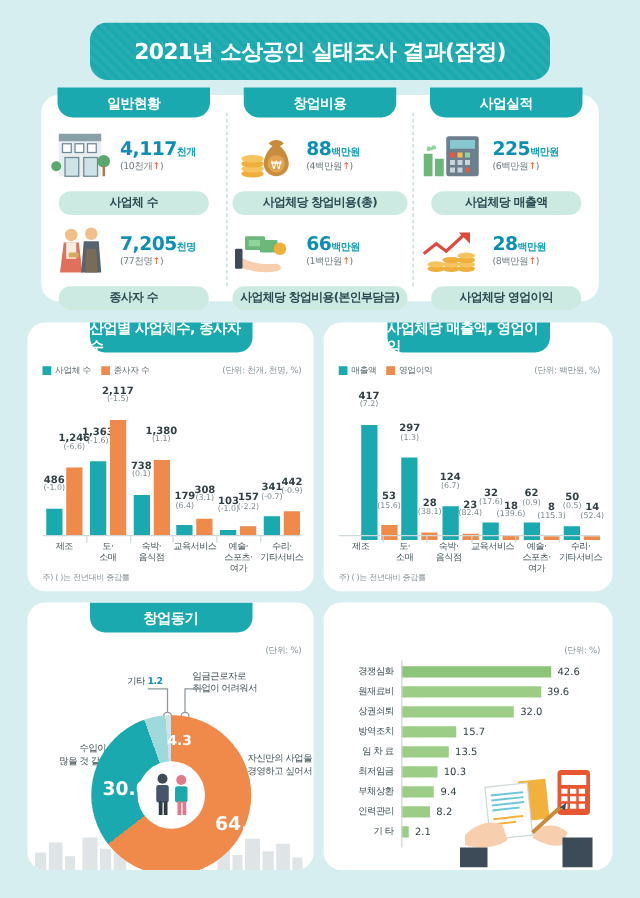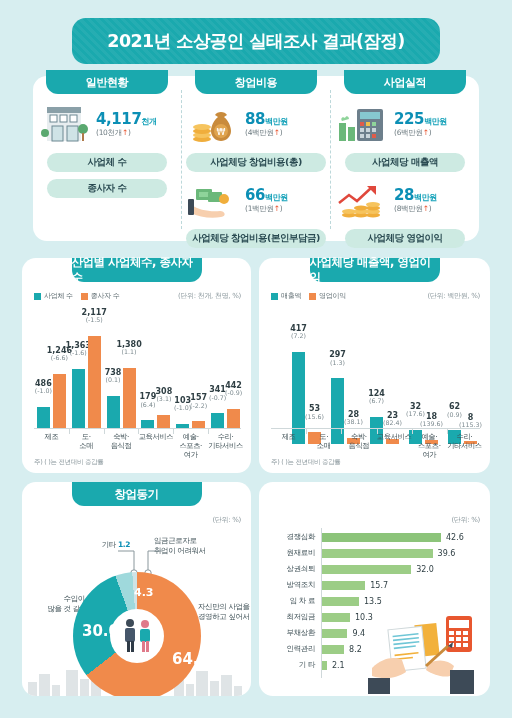--- a/index.html
+++ b/index.html
@@ -171,20 +171,37 @@
         <div class="big"><span>4,117</span><span class="u">천개</span></div>
         <div class="sub"><span>(10천개</span><span class="ar">↑</span><span>)</span></div>
       </div>
     </div>
     <div class="pill">
         <span>사업체 수</span>
       </div>
   </div>
 
   <div class="stat" style="left:0px; top:100px;">
+    <div class="row">
+      <div class="ico">
+        <svg viewBox="0 0 62 48" width="62" height="48">
+          <circle cx="24" cy="11" r="5" fill="#f0c08a"></circle>
+          <path d="M18 17h12l3 24H15z" fill="#e0705c"></path>
+          <rect x="20" y="17" width="8" height="13" fill="#f5efe2"></rect>
+          <circle cx="40" cy="10" r="5" fill="#f0c08a"></circle>
+          <path d="M34 16h12l2 25H32z" fill="#55646e"></path>
+          <path d="M36 22h8l1 19h-10z" fill="#7a6a58"></path>
+          <rect x="22" y="25" width="8" height="4" rx="1" fill="#d8a85a"></rect>
+        </svg>
+      </div>
+      <div class="nums">
+        <div class="big"><span>7,205</span><span class="u">천명</span></div>
+        <div class="sub"><span>(77천명</span><span class="ar">↑</span><span>)</span></div>
+      </div>
+    </div>
     <div class="pill">
         <span>종사자 수</span>
       </div>
   </div>
 
   <div class="stat" style="left:149px; top:24px;">
     <div class="row">
       <div class="ico">
         <svg viewBox="0 0 62 48" width="62" height="48">
           <ellipse cx="20" cy="38" rx="9" ry="3" fill="#f0ae3c"></ellipse>
@@ -426,21 +443,21 @@
       <i class="sw" style="background:#1aa9ae"></i>
         <span class="lb">매출액</span>
     </span>
     <span class="li">
       <i class="sw" style="background:#f08a4b"></i>
         <span class="lb">영업이익</span>
     </span>
   </div>
   <div class="unit" style="top:33px;">(단위: 백만원, %)</div>
 
-  <div class="bars" id="chart1-bars" style="top:68px; height:118px;margin-left:16px;">
+  <div class="bars" id="chart1-bars" style="top:56px; height:118px;margin-left:16px;">
       <div class="grp">
         <div class="bar" style="height: 92px; background: rgb(26, 169, 174);">
           <div class="vl">
             <div class="v1">417</div>
             <div class="v2">(7.2)</div>
           </div>
         </div>
         <div class="bar" style="height: 11.693px; background: rgb(240, 138, 75);">
           <div class="vl">
             <div class="v1">53</div>
@@ -494,20 +511,34 @@
         <div class="bar" style="height: 13.6787px; background: rgb(26, 169, 174);">
           <div class="vl">
             <div class="v1">62</div>
             <div class="v2">(0.9)</div>
           </div>
         </div>
         <div class="bar" style="height: 3px; background: rgb(240, 138, 75);">
           <div class="vl">
             <div class="v1">8</div>
             <div class="v2">(115.3)</div>
+          </div>
+        </div>
+      </div>
+      <div class="grp">
+        <div class="bar" style="height: 11.0312px; background: rgb(26, 169, 174);">
+          <div class="vl">
+            <div class="v1">50</div>
+            <div class="v2">(0.5)</div>
+          </div>
+        </div>
+        <div class="bar" style="height: 3.08873px; background: rgb(240, 138, 75);">
+          <div class="vl">
+            <div class="v1">14</div>
+            <div class="v2">(52.4)</div>
           </div>
         </div>
       </div>
     </div>
   <div class="axis" style="top:170px;"></div>
   <div class="xlabels" id="chart1-x" style="top:174px;">
       <div class="xl">
         <div>제조</div>
       </div>
       <div class="xl">

